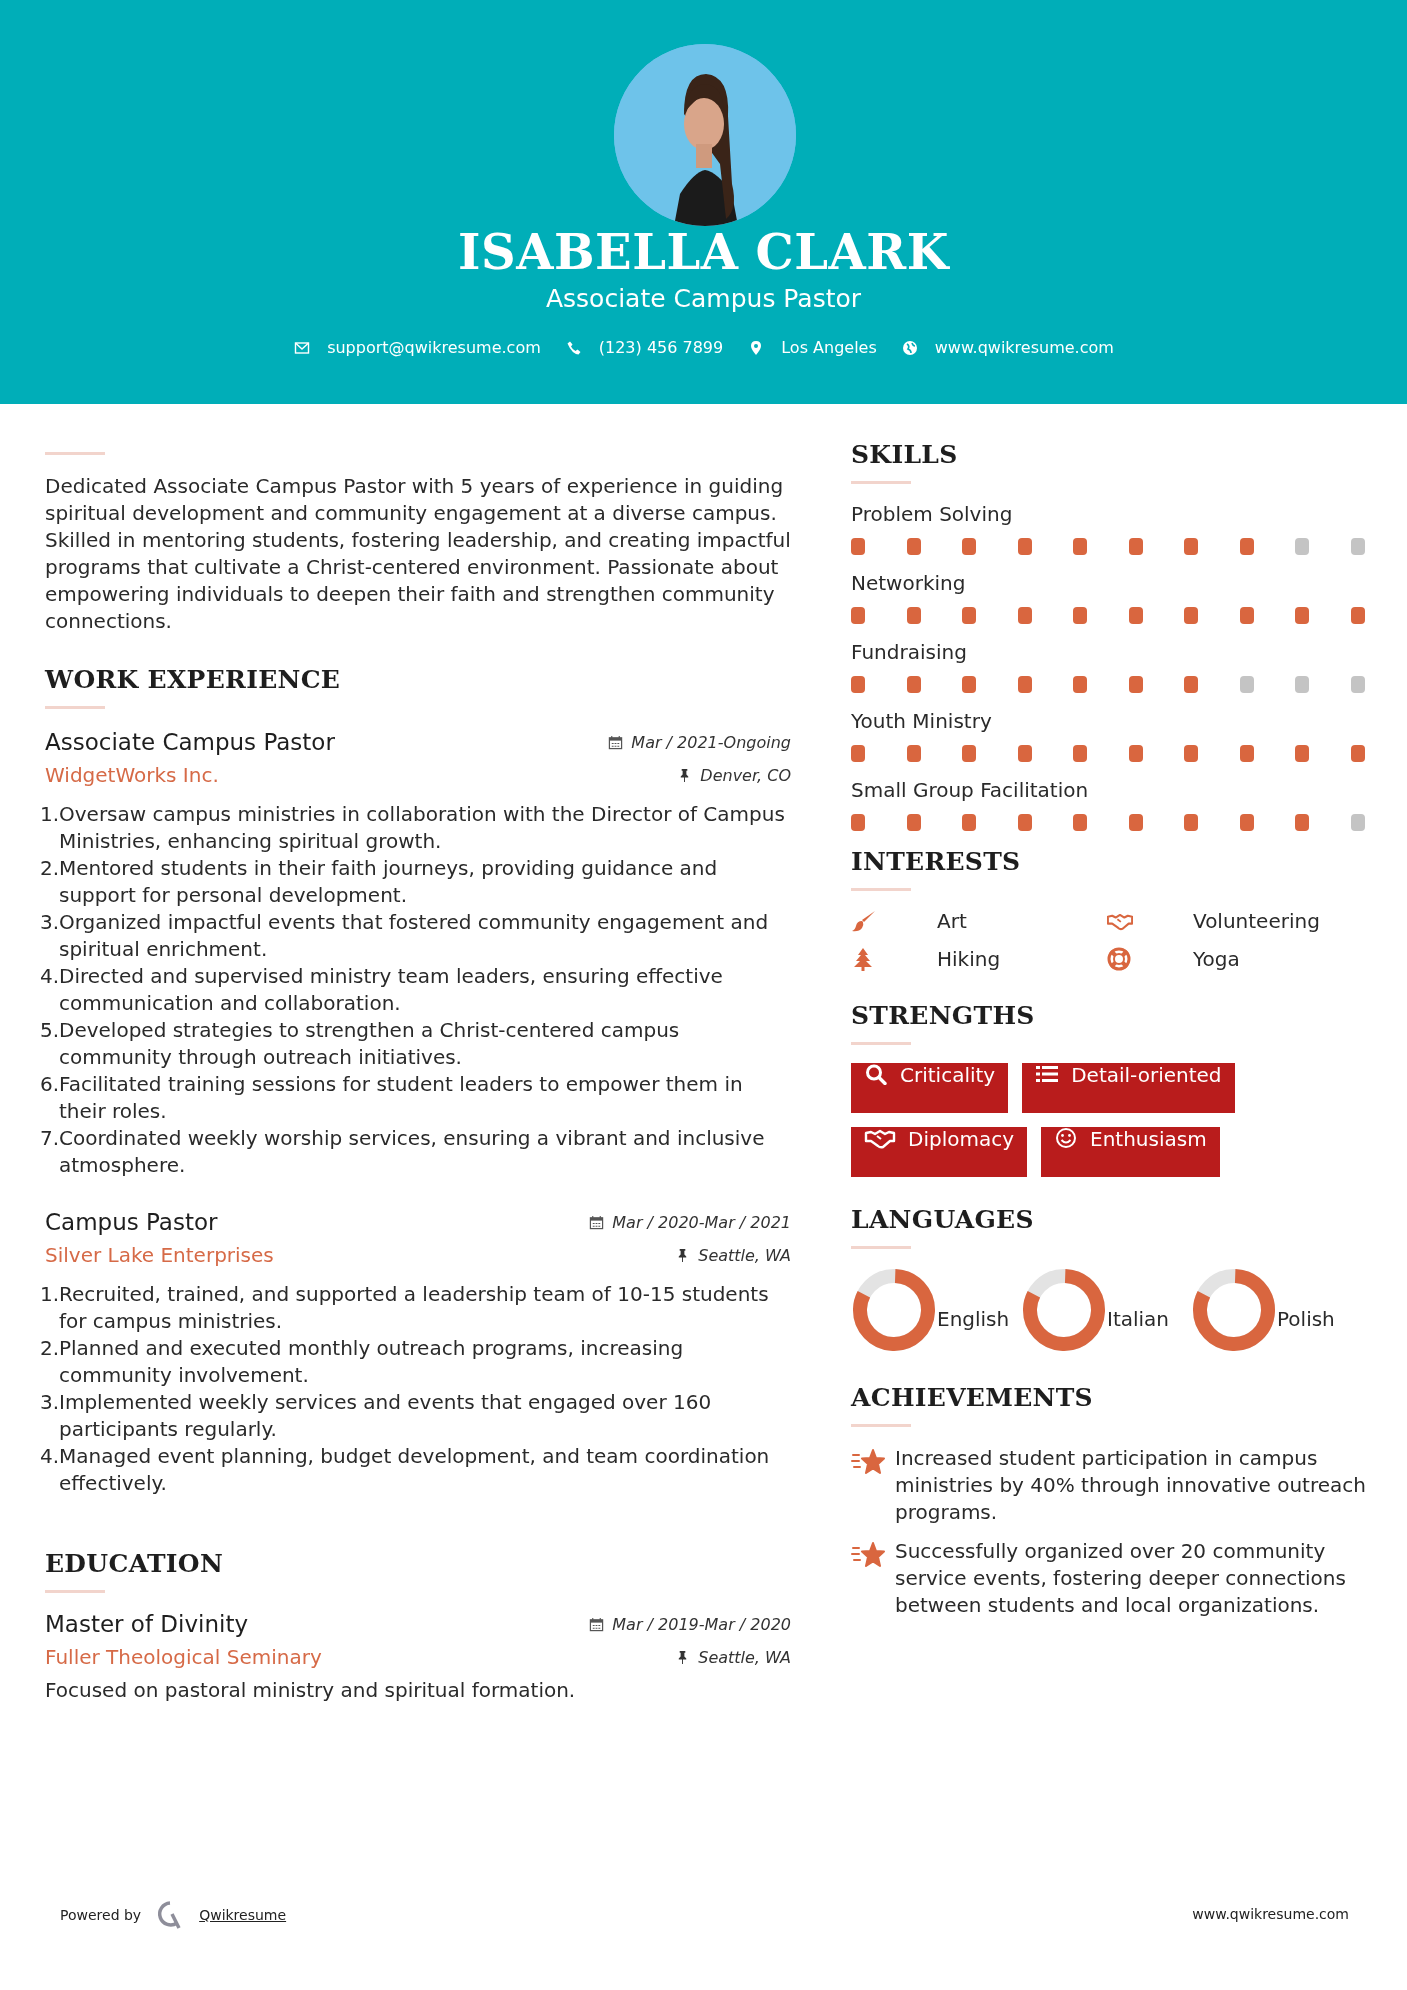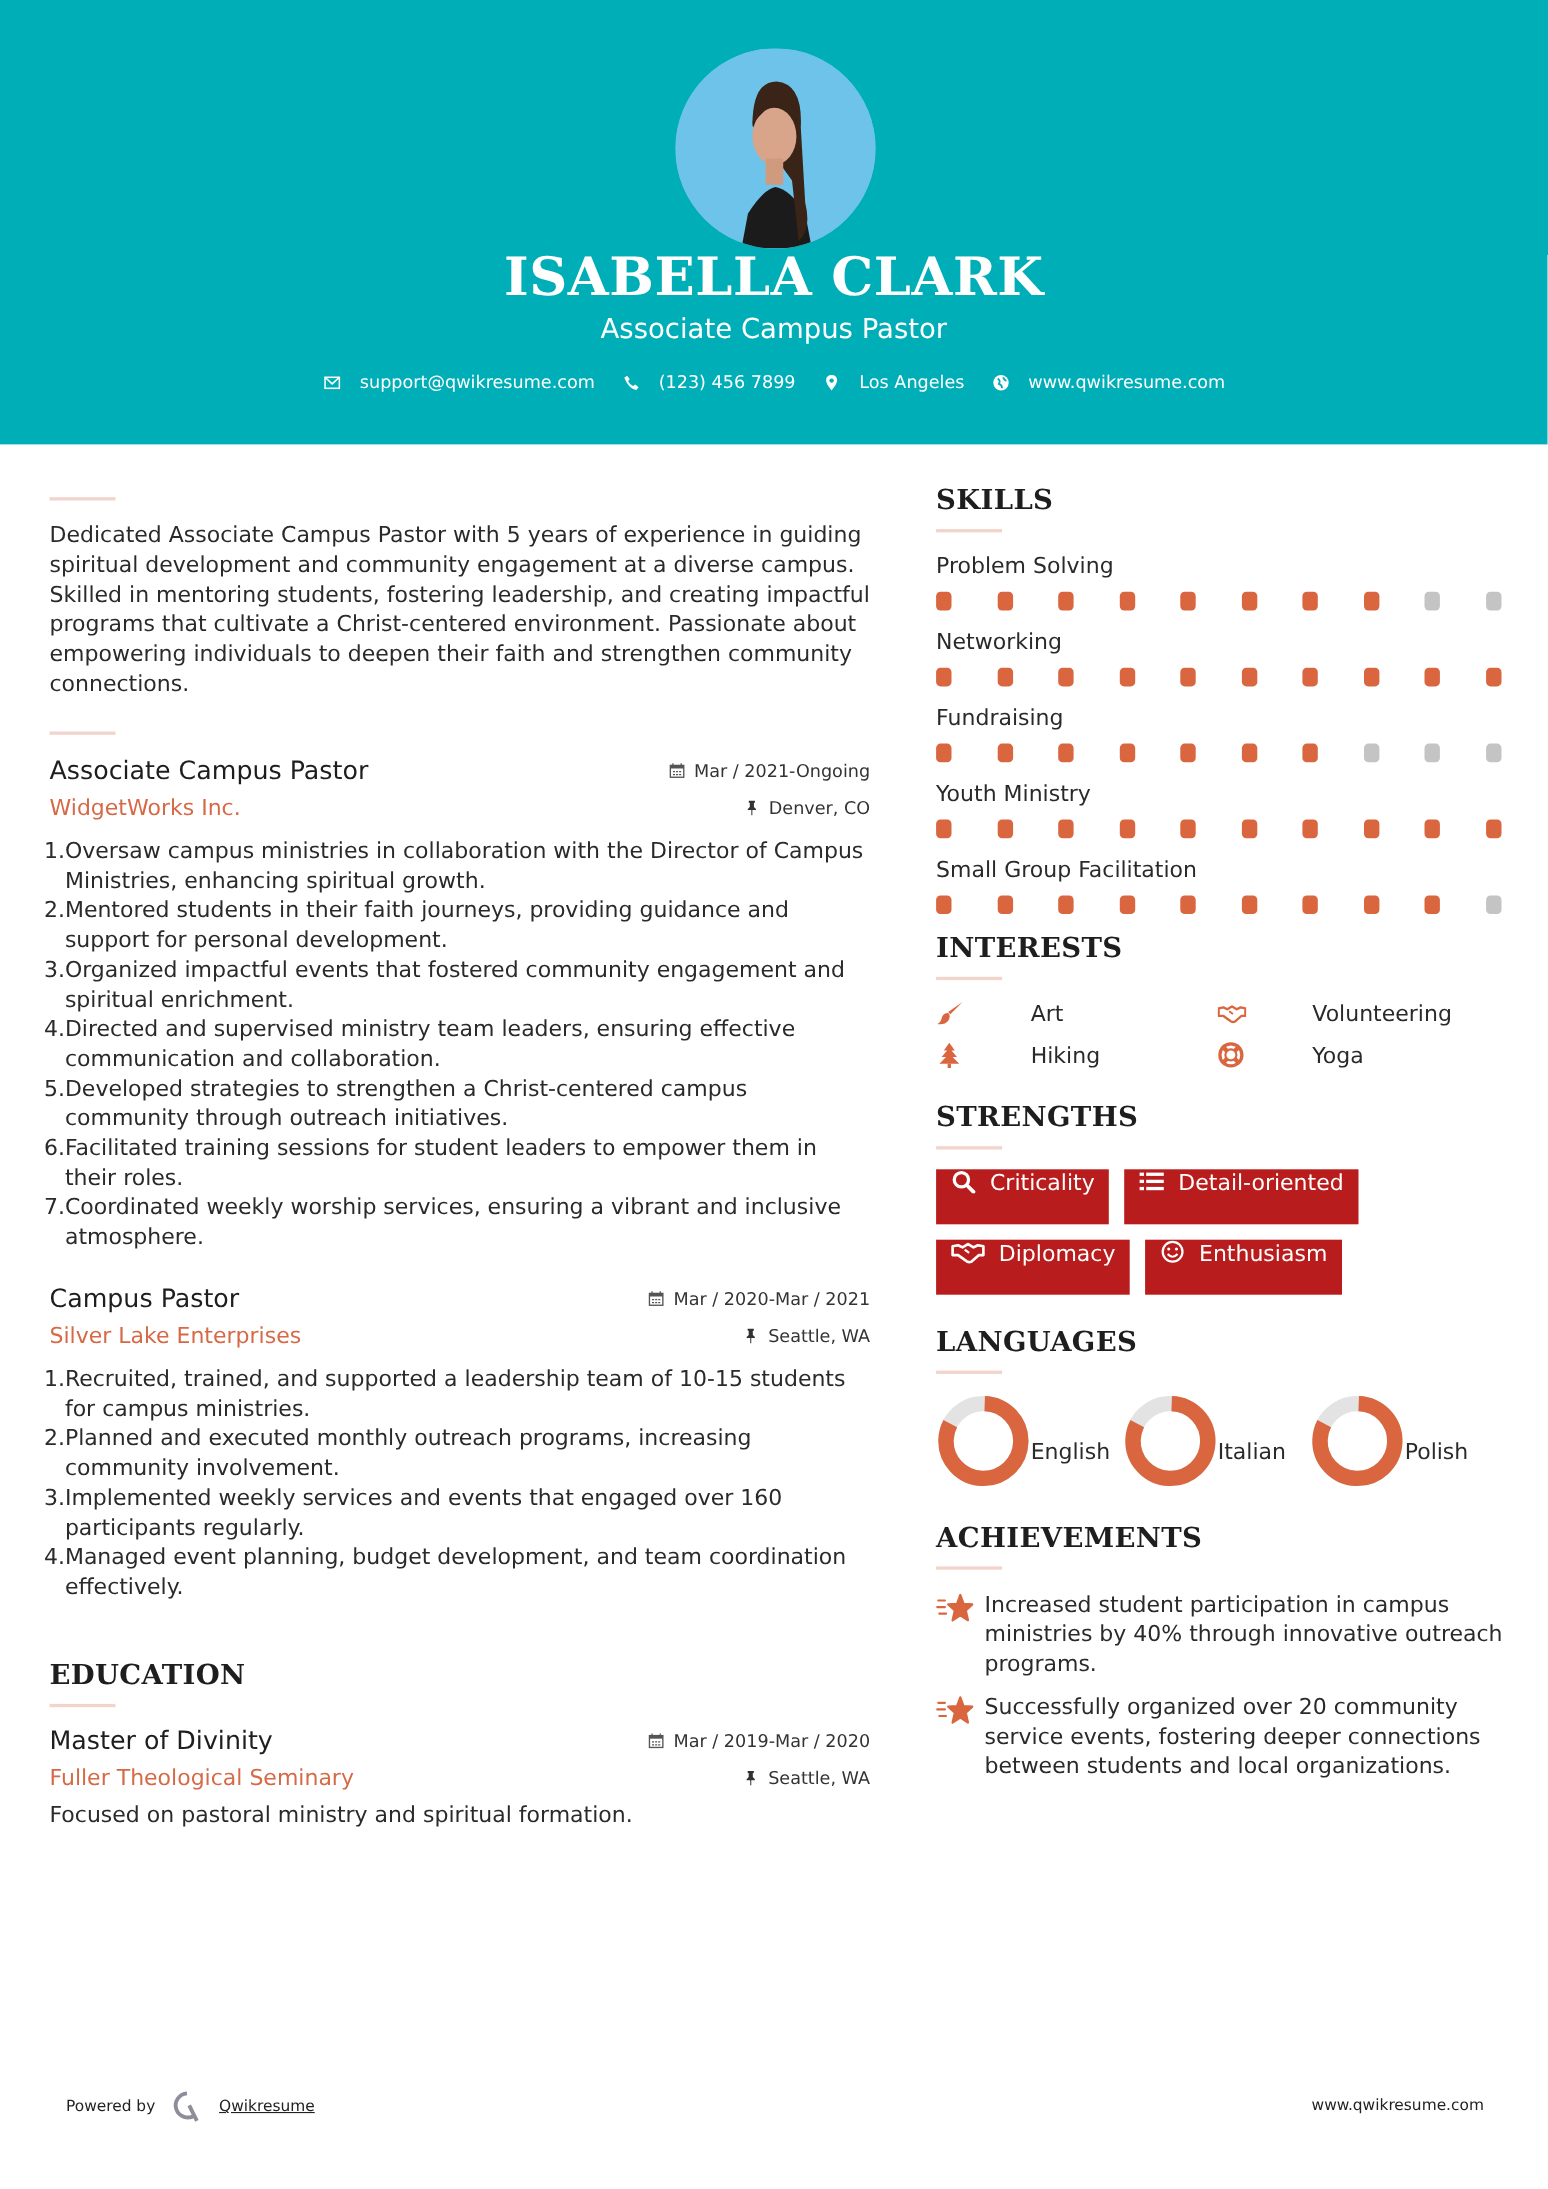--- a/index.html
+++ b/index.html
@@ -22,21 +22,21 @@
   .right { position: absolute; left: 851px; top: 440px; width: 520px; }
 
   .section-title { font-family: "DejaVu Serif", serif; font-weight: bold; font-size: 25px; color: #1e1e1e; letter-spacing: 0.3px; }
   .section-rule { width: 60px; height: 3px; background: #f2d4cc; margin-top: 12px; margin-bottom: 18px; }
 
   .summary { font-size: 20px; line-height: 27px; color: #2a2a2a; }
 
   .job { margin-top: 0; }
   .job-head { display: flex; justify-content: space-between; align-items: baseline; }
   .job-role { font-size: 23px; color: #1e1e1e; }
-  .job-meta { font-size: 16px; color: #333; display: flex; align-items: center; }
+  .job-meta { font-size: 16px; color: #333; display: flex; align-items: center; font-style: italic; }
   .job-meta svg { width: 15px; height: 15px; margin-right: 8px; }
   .job-sub { display: flex; justify-content: space-between; align-items: center; margin-top: 8px; }
   .company { font-size: 20px; color: #d66a47; }
   .bullets { margin-top: 14px; list-style: none; }
   .bullets li { font-size: 20px; line-height: 27px; color: #2a2a2a; display: flex; }
   .bullets li .num { width: 19px; flex-shrink: 0; margin-left: -5px; }
 
   
   .skill-name { font-size: 20px; color: #2a2a2a; }
   .dots { display: flex; justify-content: space-between; width: 514px; margin-top: 12px; margin-bottom: 16px; }
@@ -125,20 +125,21 @@
   </div>
 </div>
 
 <div class="left">
   <section>
     <div class="section-rule"></div>
     <p class="summary">Dedicated Associate Campus Pastor with 5 years of experience in guiding spiritual development and community engagement at a diverse campus. Skilled in mentoring students, fostering leadership, and creating impactful programs that cultivate a Christ-centered environment. Passionate about empowering individuals to deepen their faith and strengthen community connections.</p>
   </section>
 
   <section style="margin-top:30px;">
+    <div class="section-title">WORK EXPERIENCE</div>
     <div class="section-rule"></div>
 
     <div class="job" style="margin-top:20px;">
       <div class="job-head">
         <div class="job-role">Associate Campus Pastor</div>
         <div class="job-meta">
           <svg viewBox="0 0 16 16">
               <rect x="1.5" y="3" width="13" height="11.5" fill="none" stroke="#555" stroke-width="1.3"></rect>
               <rect x="1.5" y="3" width="13" height="3" fill="#555"></rect>
               <path d="M4 1v3M12 1v3M4 9h2M7 9h2M10 9h2M4 12h2M7 12h2M10 12h2" stroke="#555" stroke-width="1.2"></path>

